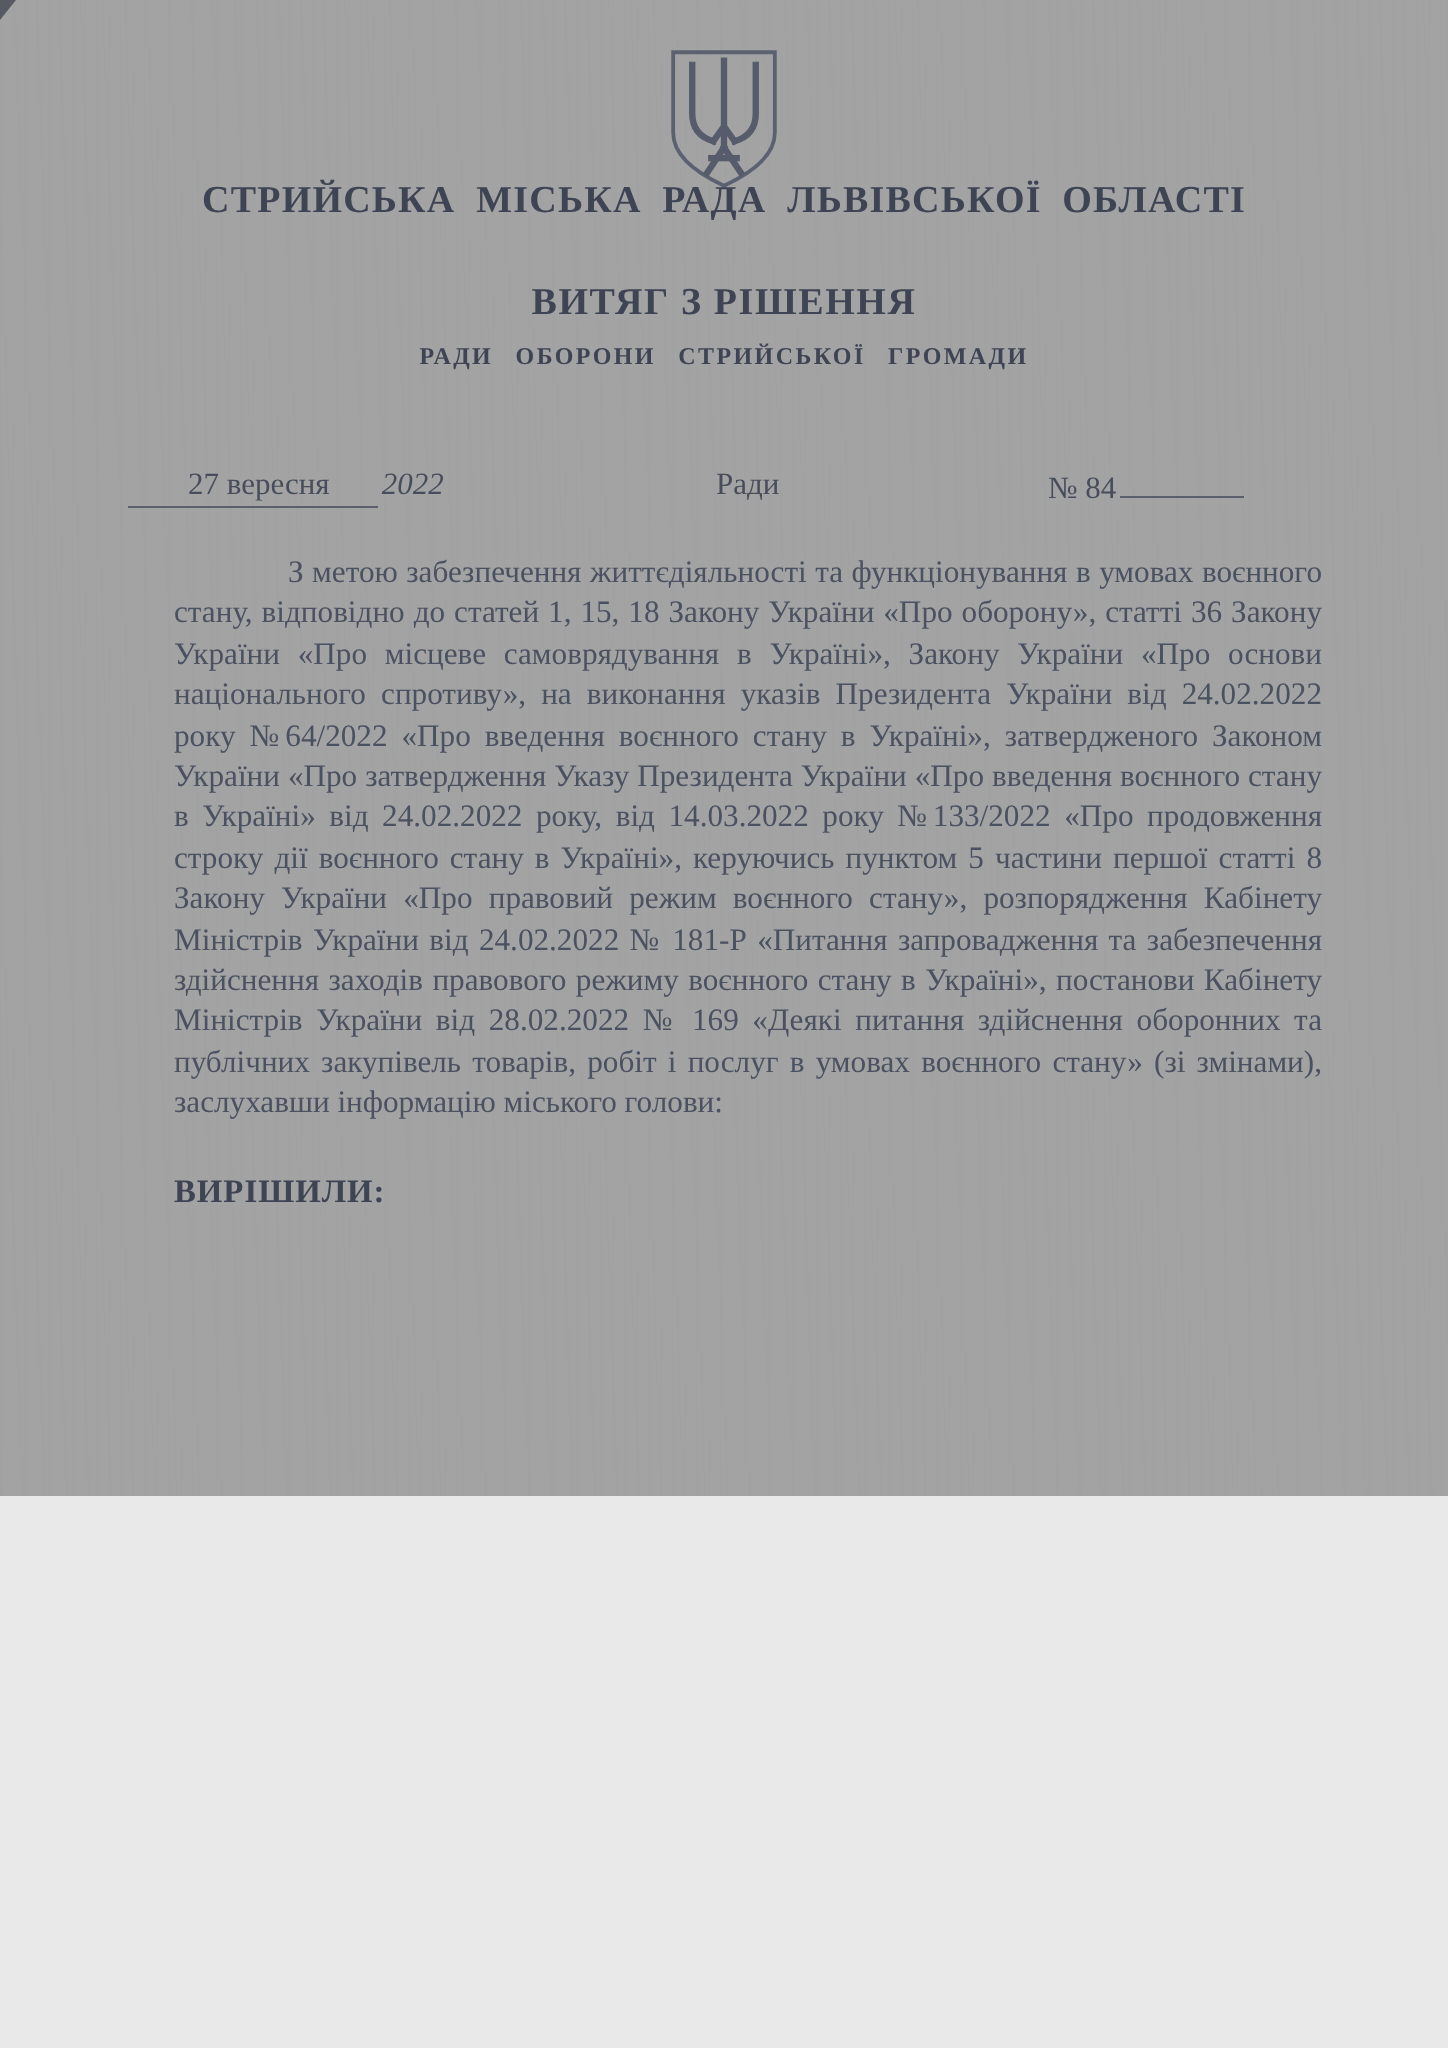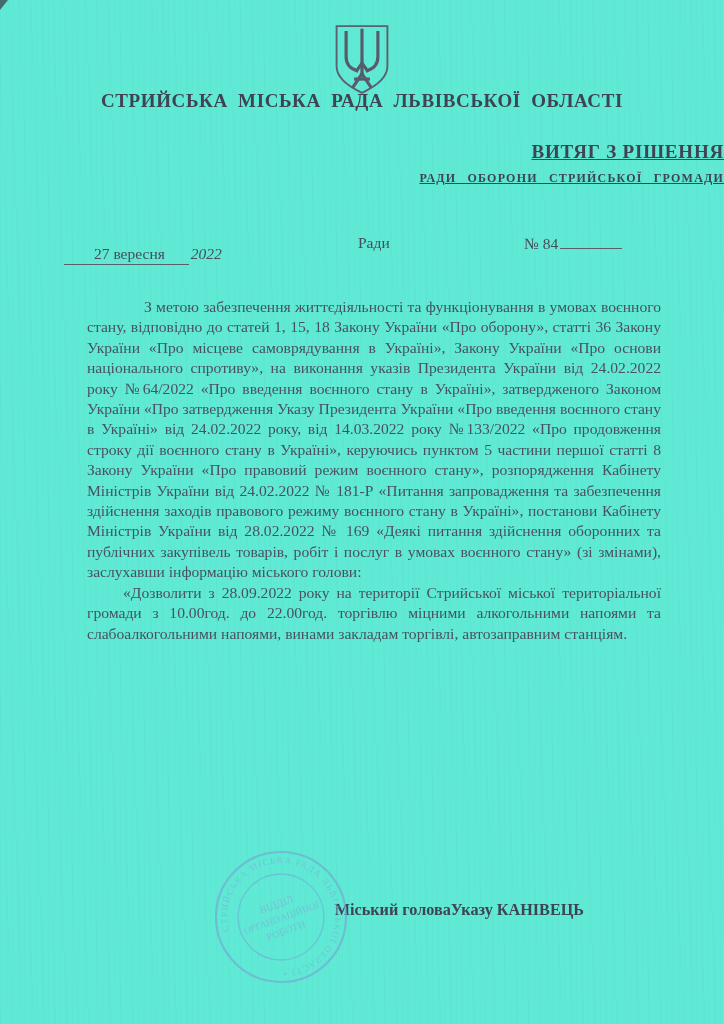--- a/index.html
+++ b/index.html
@@ -2,22 +2,22 @@
 <html><head>
 <meta charset="utf-8">
 <style>
   html,body { margin:0; padding:0; }
   body {
     width:724px; height:1024px;
     font-family:"Liberation Serif","DejaVu Serif",serif;
     background:#e9e9e9;
   }
   .page {
-    position:relative; width:724px; height:1024px;
-    background:#5eead4; overflow:hidden;
+    position:relative; width:724px; height:748px;
+    background:#a3a3a3; overflow:hidden;
     color:#4a5160;
   }
   
   .page::before {
     content:""; position:absolute; inset:0; pointer-events:none;
     background:
       repeating-linear-gradient(90deg, rgba(130,140,165,0.045) 0 1px, rgba(255,255,255,0) 1px 6px),
       repeating-linear-gradient(88deg, rgba(115,125,155,0.035) 0 1px, rgba(255,255,255,0) 1px 11px);
   }
   .corner-mark {
@@ -26,46 +26,44 @@
   }
   
   .emblem { position:absolute; top:24px; left:50%; transform:translateX(-50%); }
   .org-name {
     position:absolute; top:90px; left:0; width:100%;
     text-align:center; font-weight:bold; font-size:19px;
     letter-spacing:0.6px; word-spacing:5px; color:#3e4453;
   }
   .title-block {
     position:absolute; top:139px; left:0; width:100%;
-    text-align:right; font-weight:bold; color:#3e4453;text-decoration:underline;
+    text-align:center; font-weight:bold; color:#3e4453;
   }
   .title-line1 { font-size:19px; letter-spacing:0.8px; line-height:26px; }
   .title-line2, .title-line3 { font-size:12px; letter-spacing:1.2px; word-spacing:7px; line-height:27px; }
   
   .meta-row { position:absolute; top:234px; left:0; width:724px; font-size:15.5px; color:#474d5a; }
   .meta-date { position:absolute; left:64px; top:0; }
   .meta-date .u {
     display:inline-block; border-bottom:1.4px solid #5a5f6b;
     padding:0 0 1px 30px;
-    margin-top:11px;
   }
   .meta-date .mid { display:inline-block; width:24px; }
   .meta-date .year { padding-left:2px;font-style:italic; }
   .meta-place { position:absolute; left:358px; top:0; }
   .meta-num { position:absolute; left:524px; top:0; }
   .meta-num .tail-underline {
     display:inline-block; width:62px; border-bottom:1.4px solid #5a5f6b; height:14px;
     margin-left:2px;
   }
   
   .content {
     position:absolute; top:277px; left:87px; width:574px;
     font-size:15.6px; line-height:20.4px; text-align:justify;
     color:#4a5160;
-    margin-top:20px;
   }
   .content p { margin:0; }
   .p-intro { text-indent:57px; }
   .resolved {
     margin-top:23px !important; font-weight:bold; font-size:16.4px;
     letter-spacing:0.5px; color:#3e4453; text-align:left;
   }
   .p-decision { margin-top:24px !important; text-indent:36px; }
   .p-permit { text-indent:36px; }
   .p-restaurants { text-indent:36px; }
@@ -114,21 +112,21 @@
       <span class="u"><span>27 вересня</span><span class="mid"></span></span><span class="year">2022</span>
     </div>
     <div class="meta-place">Ради</div>
     <div class="meta-num">
       <span>№ 84</span><span class="tail-underline"></span>
     </div>
   </div>
 
   <div class="content">
     <p class="p-intro">З метою забезпечення життєдіяльності та функціонування в умовах воєнного стану, відповідно до статей 1, 15, 18 Закону України «Про оборону», статті 36 Закону України «Про місцеве самоврядування в Україні», Закону України «Про основи національного спротиву», на виконання указів Президента України від 24.02.2022 року №64/2022 «Про введення воєнного стану в Україні», затвердженого Законом України «Про затвердження Указу Президента України «Про введення воєнного стану в Україні» від 24.02.2022 року, від 14.03.2022 року №133/2022 «Про продовження строку дії воєнного стану в Україні», керуючись пунктом 5 частини першої статті 8 Закону України «Про правовий режим воєнного стану», розпорядження Кабінету Міністрів України від 24.02.2022 № 181-Р «Питання запровадження та забезпечення здійснення заходів правового режиму воєнного стану в Україні», постанови Кабінету Міністрів України від 28.02.2022 № 169 «Деякі питання здійснення оборонних та публічних закупівель товарів, робіт і послуг в умовах воєнного стану» (зі змінами), заслухавши інформацію  міського голови:</p>
-    <p class="p-permit">«Дозволити  з 28.09.2022 року на території Стрийської  міської територіальної громади з 10.00год. до 22.00год.  торгівлю міцними алкогольними напоями та слабоалкогольними напоями, винами закладам торгівлі, автозаправним станціям.</p>
+    <p class="resolved">ВИРІШИЛИ:</p>
   </div>
 
   <div class="signature">
     <span>Міський голова</span>
     <span>Указу КАНІВЕЦЬ</span>
   </div>
 
   <div class="stamp">
     <svg width="172" height="172" viewBox="0 0 172 172">
       <defs>

